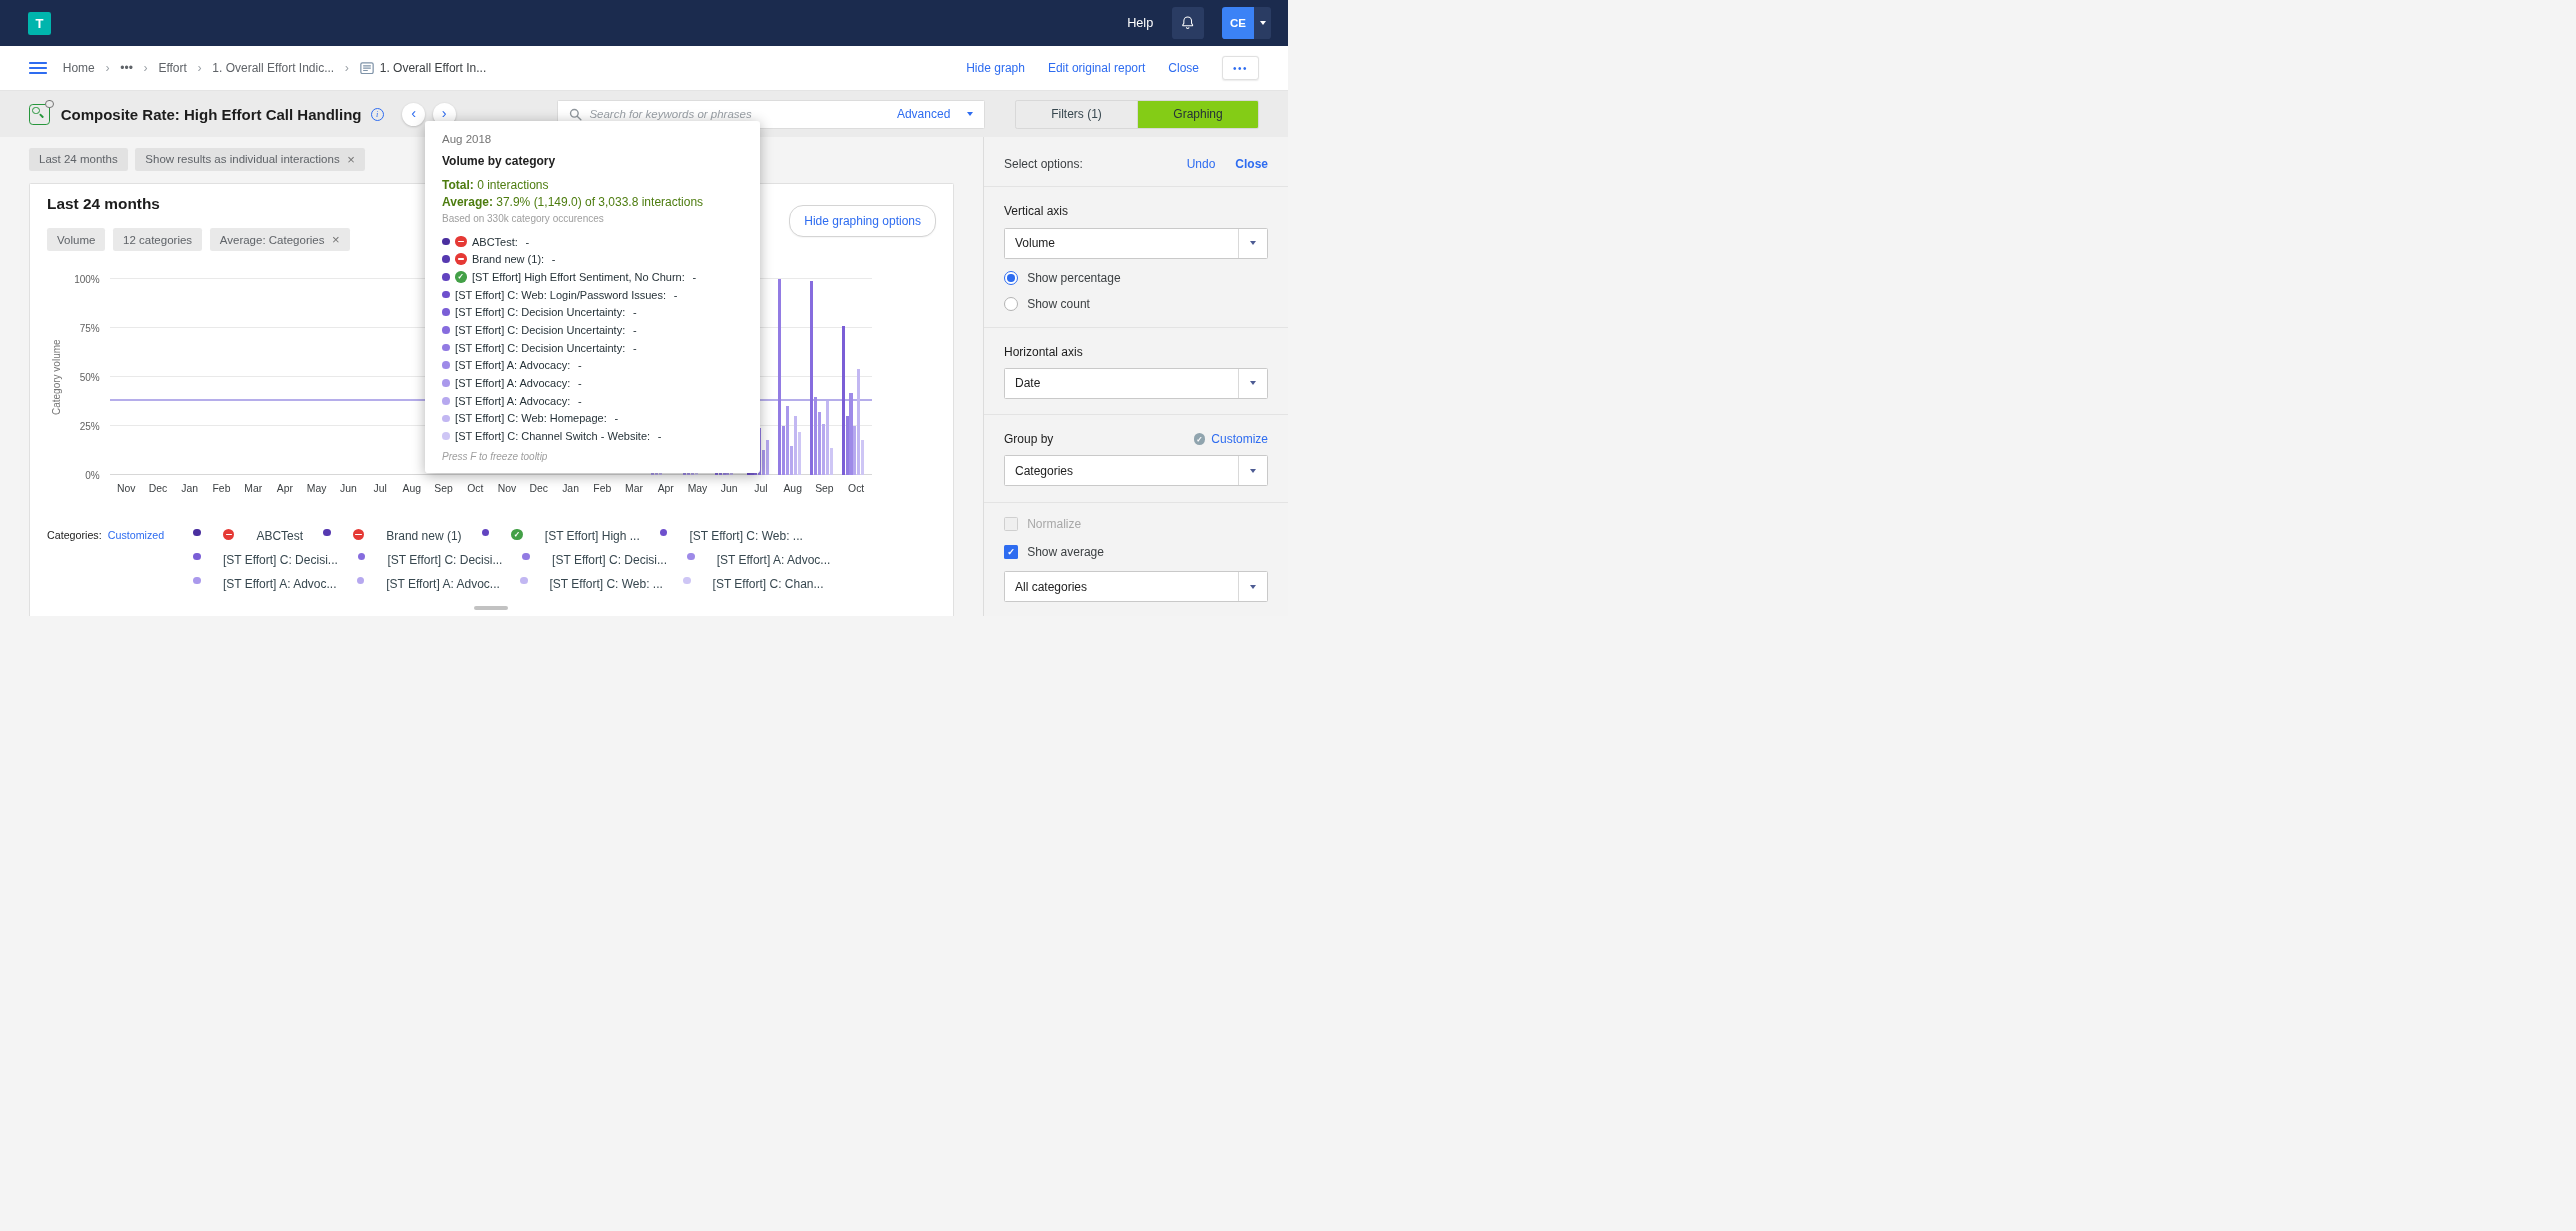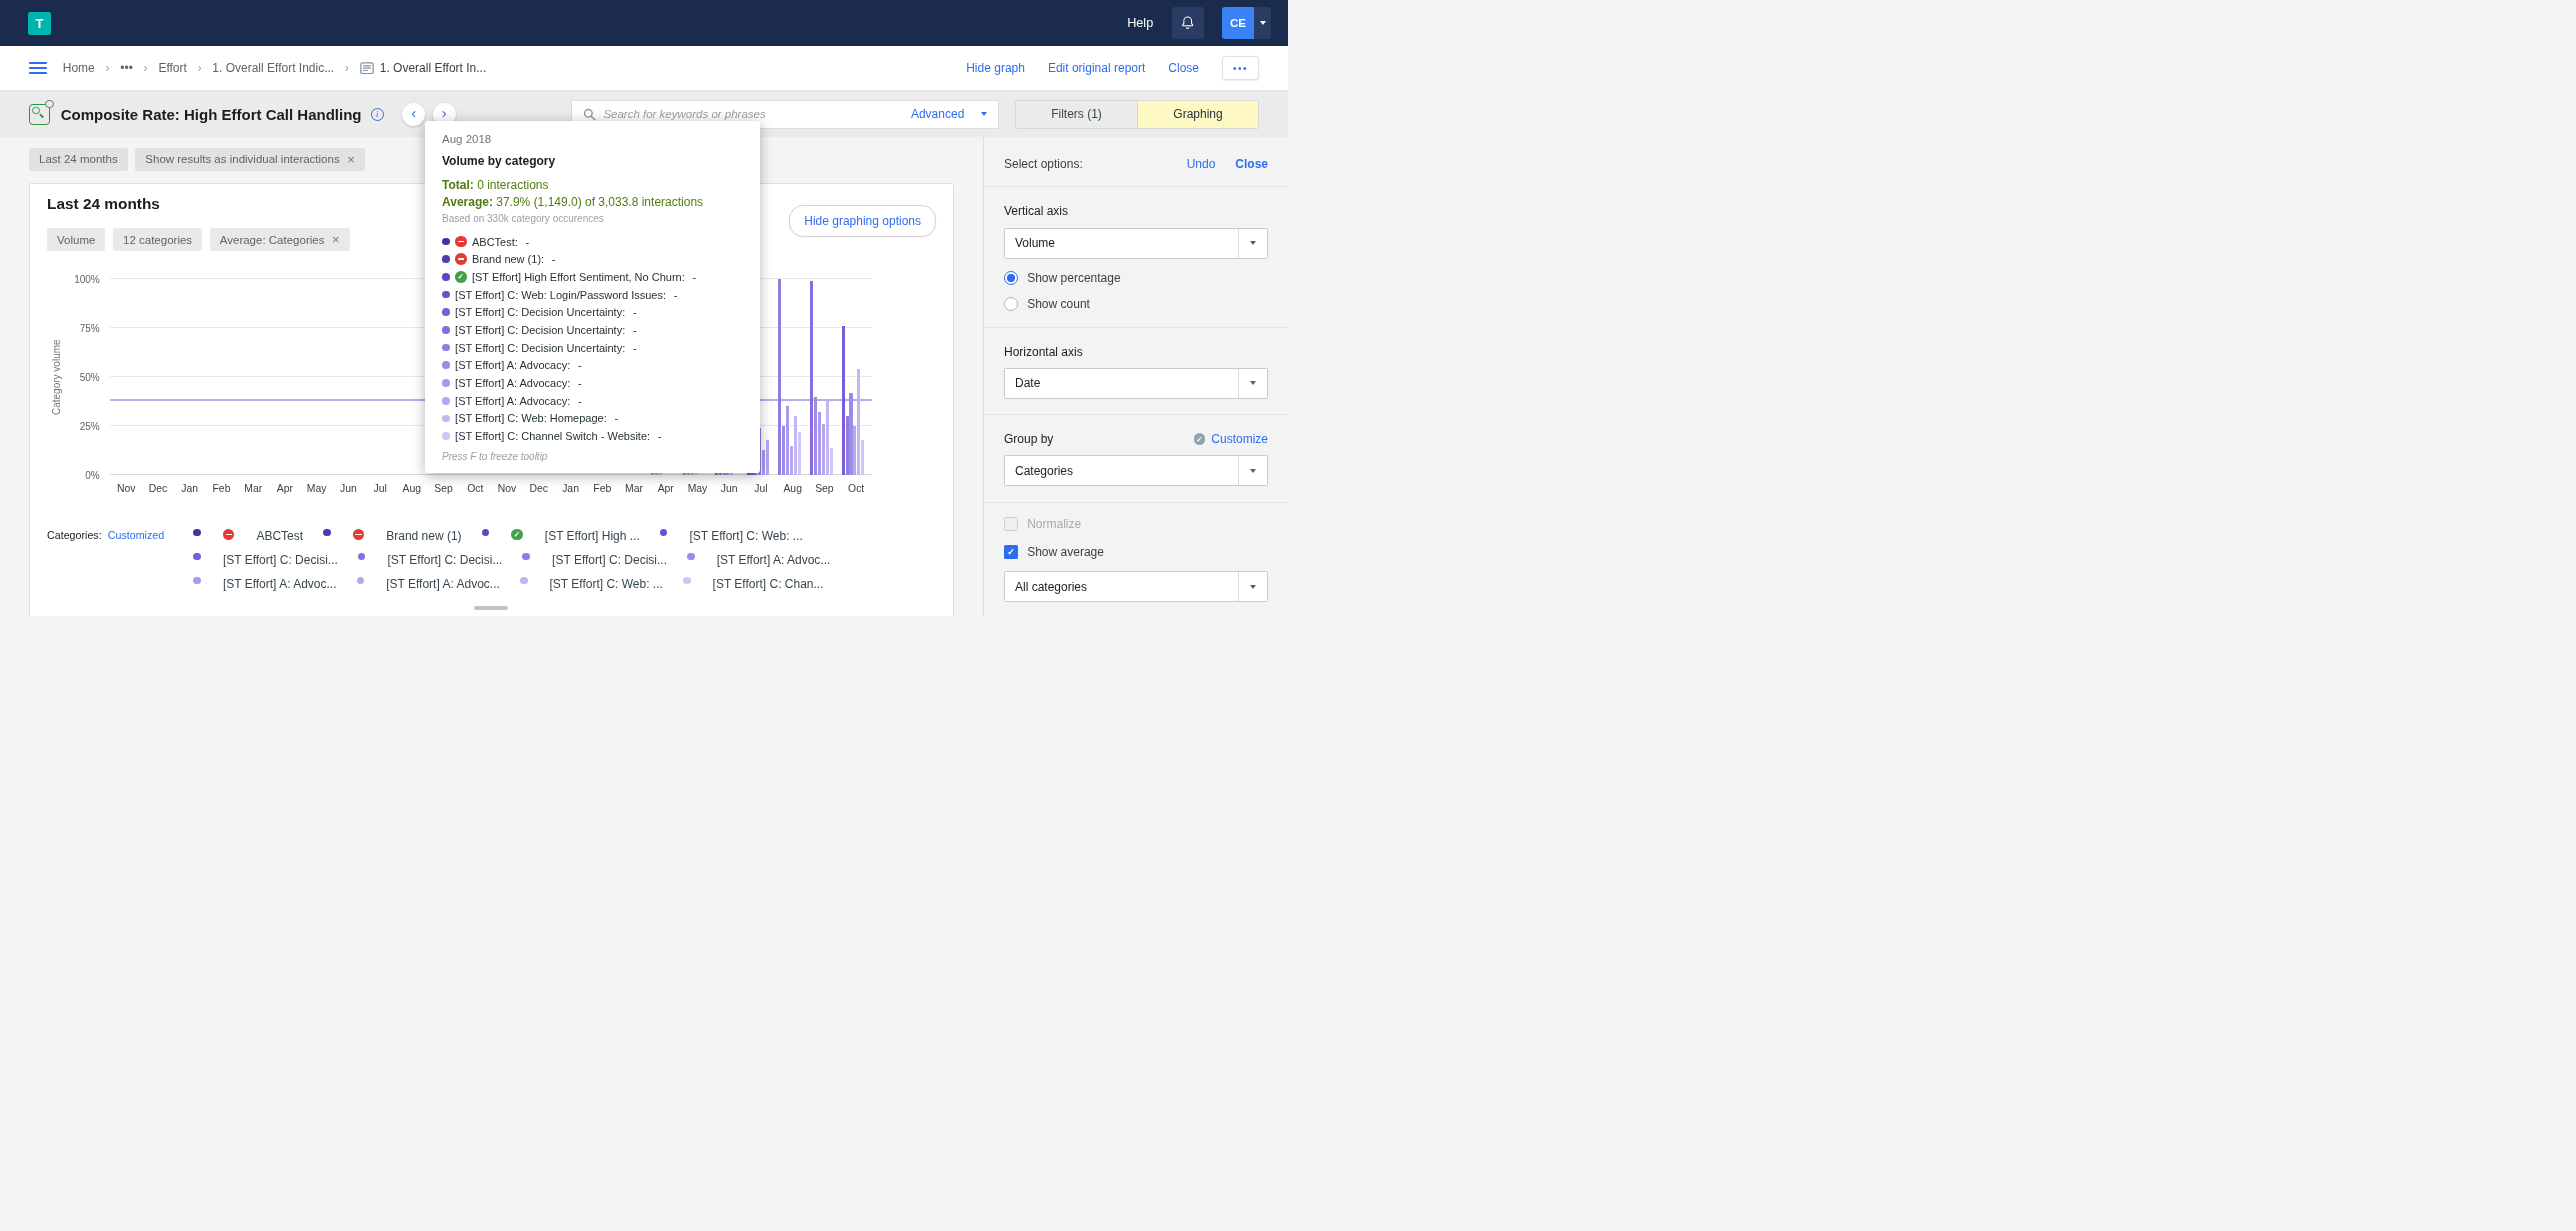--- a/index.html
+++ b/index.html
@@ -44,23 +44,23 @@
   .report-glyph .badge{position:absolute;right:-4.6px;top:-4.6px;width:8.4px;height:8.4px;border-radius:50%;background:#ebebeb;border:1.2px solid #757575}
   .page-title{font-size:15px;font-weight:bold;color:#1d1d1d;margin-left:10.7px;white-space:nowrap}
   .info-icon{width:13px;height:13px;border-radius:50%;border:1.2px solid #2e6cf0;color:#2e6cf0;font-size:8.4px;display:flex;align-items:center;justify-content:center;margin-left:9.2px;font-family:"Liberation Serif",serif;font-style:italic;cursor:pointer;flex:0 0 auto}
   .nav-circle{width:23px;height:23px;border-radius:50%;background:#fff;color:#2e6cf0;display:flex;align-items:center;justify-content:center;font-size:14.6px;line-height:1;box-shadow:0 0.8px 2.3px rgba(0,0,0,.22);cursor:pointer;border:none;flex:0 0 auto;padding-bottom:2.3px}
   .nav-circle.prev{margin-left:18.4px}
   .nav-circle.next{margin-left:7.7px}
   .searchbox{margin-left:auto;width:428px;height:29px;background:#fff;border:0.8px solid #dcdcdc;border-radius:1.5px;display:flex;align-items:center;padding:0 10.7px;gap:7.7px;flex:0 0 auto}
   .searchbox input{flex:1;border:none;outline:none;font-size:11.5px;font-style:italic;color:#444;background:transparent;font-family:inherit;min-width:0}
   .searchbox input::placeholder{color:#9aa0a6;font-style:italic}
   .advanced{display:flex;align-items:center;gap:17px;color:#2e6cf0;font-size:12px;cursor:pointer;white-space:nowrap}
-  .toggle{margin-left:16px;height:29px;display:flex;border:0.8px solid #d8d8d8;border-radius:2.3px;overflow:hidden;flex:0 0 auto}
+  .toggle{margin-left:30px;height:29px;display:flex;border:0.8px solid #d8d8d8;border-radius:2.3px;overflow:hidden;flex:0 0 auto}
   .toggle .seg{min-width:121px;display:flex;align-items:center;justify-content:center;font-size:12px;color:#37474f;cursor:pointer;padding:0 15.4px;white-space:nowrap}
-  .toggle .seg.active{background:#fef9c3;border-left:0.8px solid #d8d8d8;color:#263238}
+  .toggle .seg.active{background:#84cc16;border-left:0.8px solid #d8d8d8;color:#263238}
 
   
   .content-row{display:flex;height:479px}
   .main{flex:1;padding:10.7px 29px 0;min-width:0}
   .filter-chips{display:flex;gap:7.7px;margin-bottom:12.3px}
   .chip{display:inline-flex;align-items:center;height:23px;background:#e2e2e2;border-radius:2.3px;padding:0 10px;font-size:11.5px;color:#5f6368;cursor:pointer;white-space:nowrap}
   .chip-x{margin-left:7.7px;color:#757575;font-size:13px;line-height:1;cursor:pointer}
   .card{background:#fff;border:0.8px solid #e0e0e0;border-radius:1.5px;padding:10.7px 17px 15.4px;height:461px;position:relative}
   .card-head{display:flex;justify-content:space-between;align-items:flex-start}
   .card-head h2{font-size:15.4px;color:#1d1d1d;margin-bottom:15.4px}

